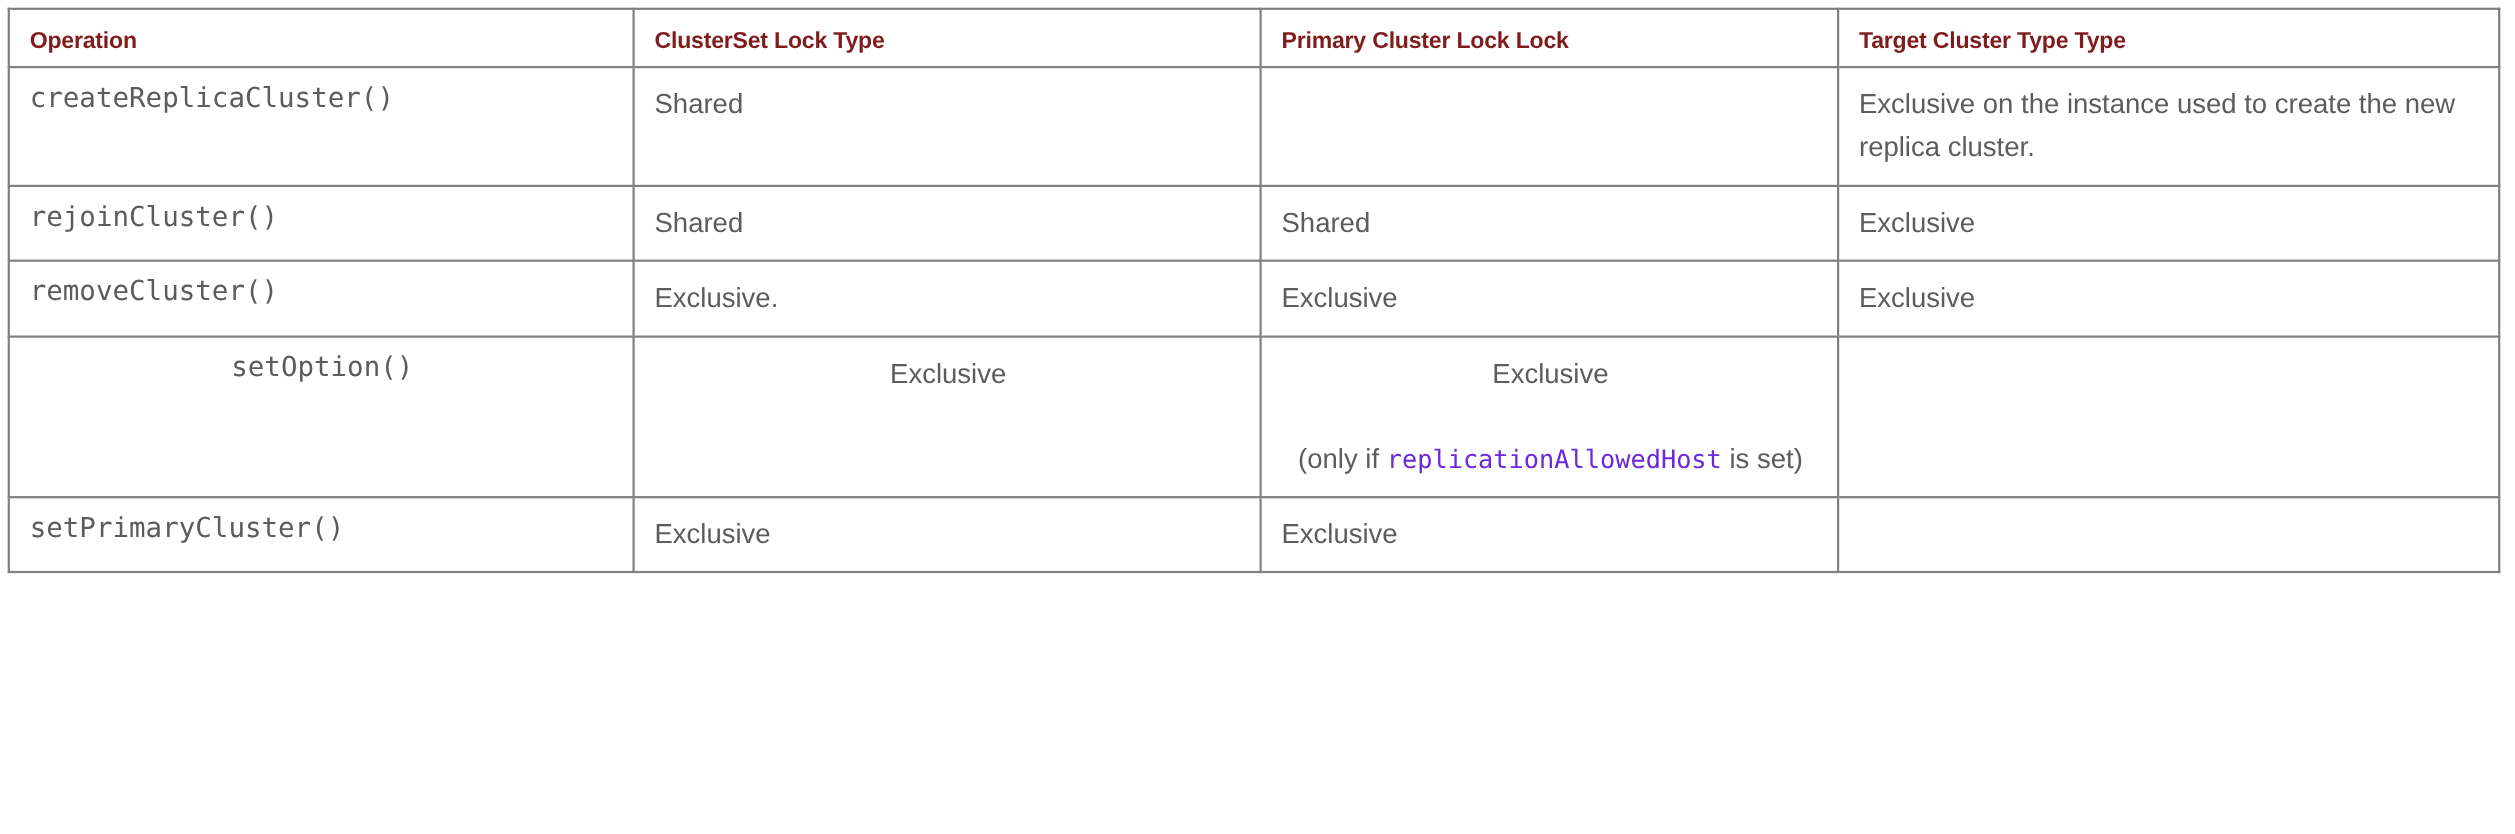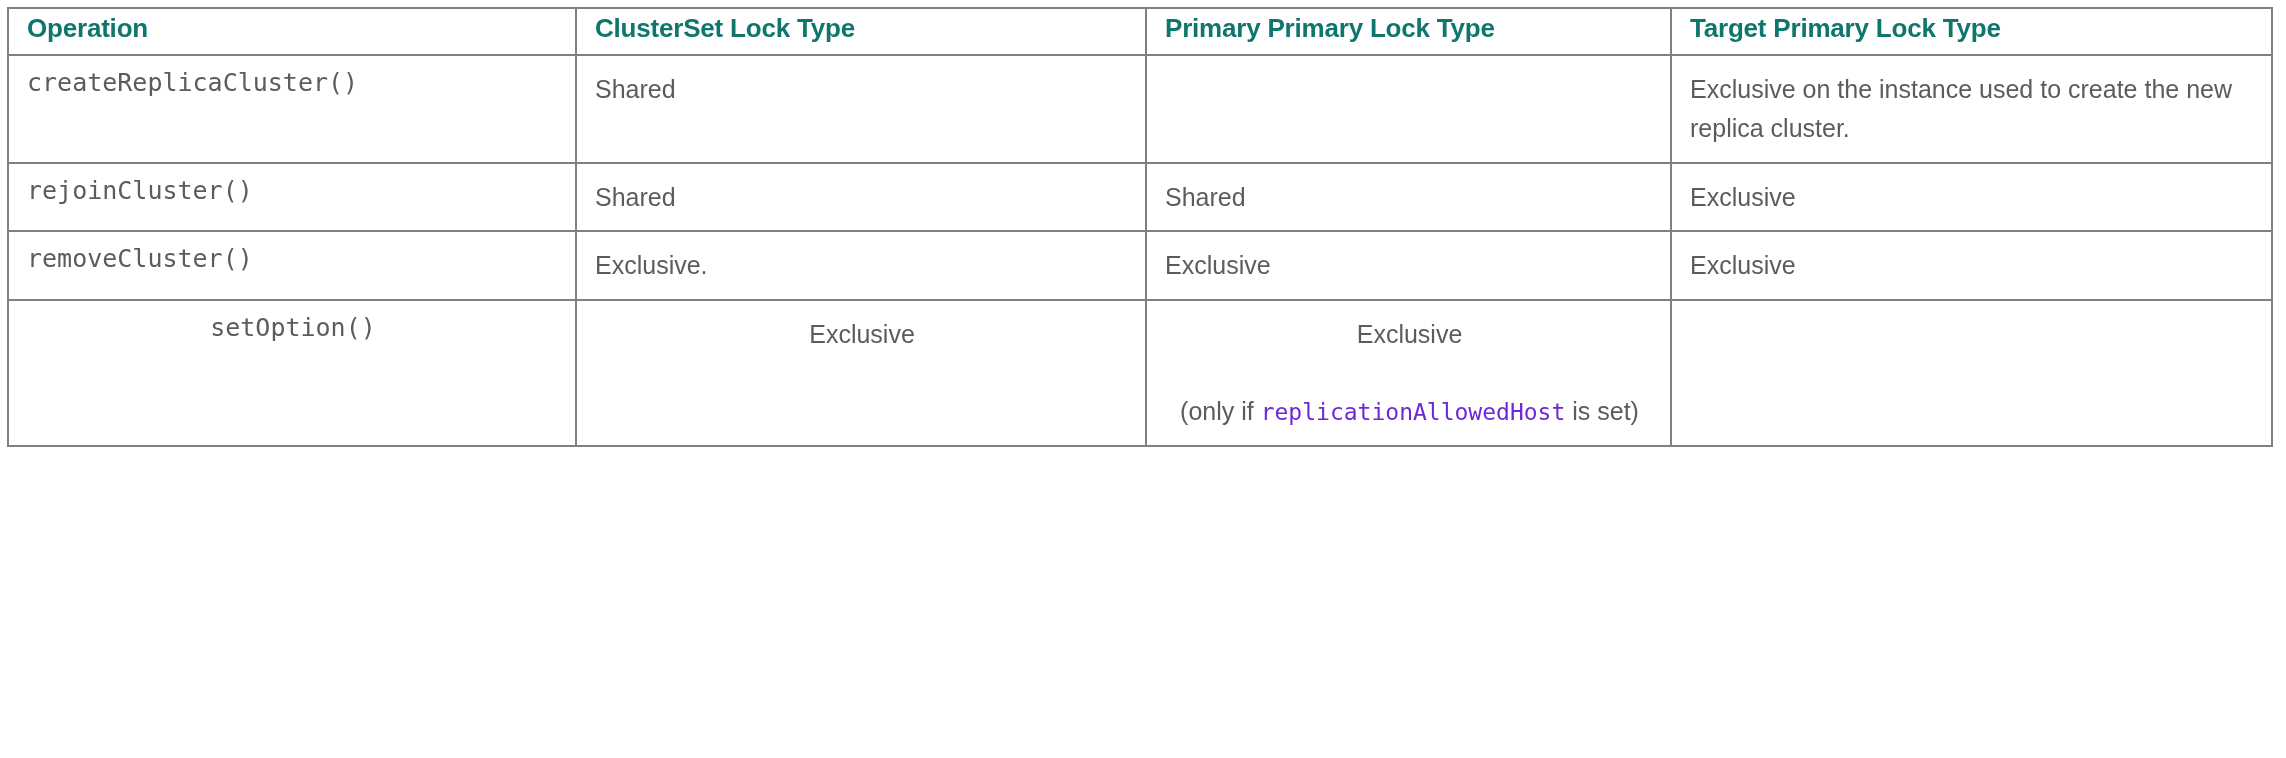--- a/index.html
+++ b/index.html
@@ -43,25 +43,25 @@
   .lock-table td {
     border: 2px solid #808080;
     vertical-align: top;
     text-align: left;
     padding: 14px 16px 14px 18px;
     box-sizing: border-box;
   }
 
   .lock-table thead th {
     height: 40px;
-    padding-top: 4px;
+    padding-top: 16px;
     padding-bottom: 10px;
-    font-size: 26px;
+    font-size: 21px;
     font-weight: bold;
-    color: #0f766e;
+    color: #7f1d1d;
     letter-spacing: -0.2px;
     line-height: 1.2;
   }
 
   .lock-table tbody td {
     font-size: 25px;
     color: #5c5c5c;
     line-height: 1.55;
     font-weight: normal;
   }
@@ -112,22 +112,22 @@
       <col class="c-op">
       <col class="c-cs">
       <col class="c-pri">
       <col class="c-tgt">
     </colgroup>
 
     <thead>
       <tr>
         <th>Operation</th>
         <th>ClusterSet Lock Type</th>
-        <th>Primary Primary Lock Type</th>
-        <th>Target Primary Lock Type</th>
+        <th>Primary Cluster Lock Lock</th>
+        <th>Target Cluster Type Type</th>
       </tr>
     </thead>
 
     <tbody>
 
       <tr class="r0">
         <td class="op-cell">createReplicaCluster()</td>
         <td>Shared</td>
         <td class="empty-cell"></td>
         <td>Exclusive on the instance used to create the new replica cluster.</td>
@@ -151,17 +151,23 @@
       <tr class="r4">
         <td class="op-cell">setOption()</td>
         <td>Exclusive</td>
         <td>
           <span>Exclusive</span>
           <span class="note-line"><span>(only if </span><code class="inline-code">replicationAllowedHost</code><span> is set)</span></span>
         </td>
         <td class="empty-cell"></td>
       </tr>
 
+      <tr class="r5">
+        <td class="op-cell">setPrimaryCluster()</td>
+        <td>Exclusive</td>
+        <td>Exclusive</td>
+        <td class="empty-cell"></td>
+      </tr>
 
     </tbody>
   </table>
 
 </div>
 
 </body></html>

